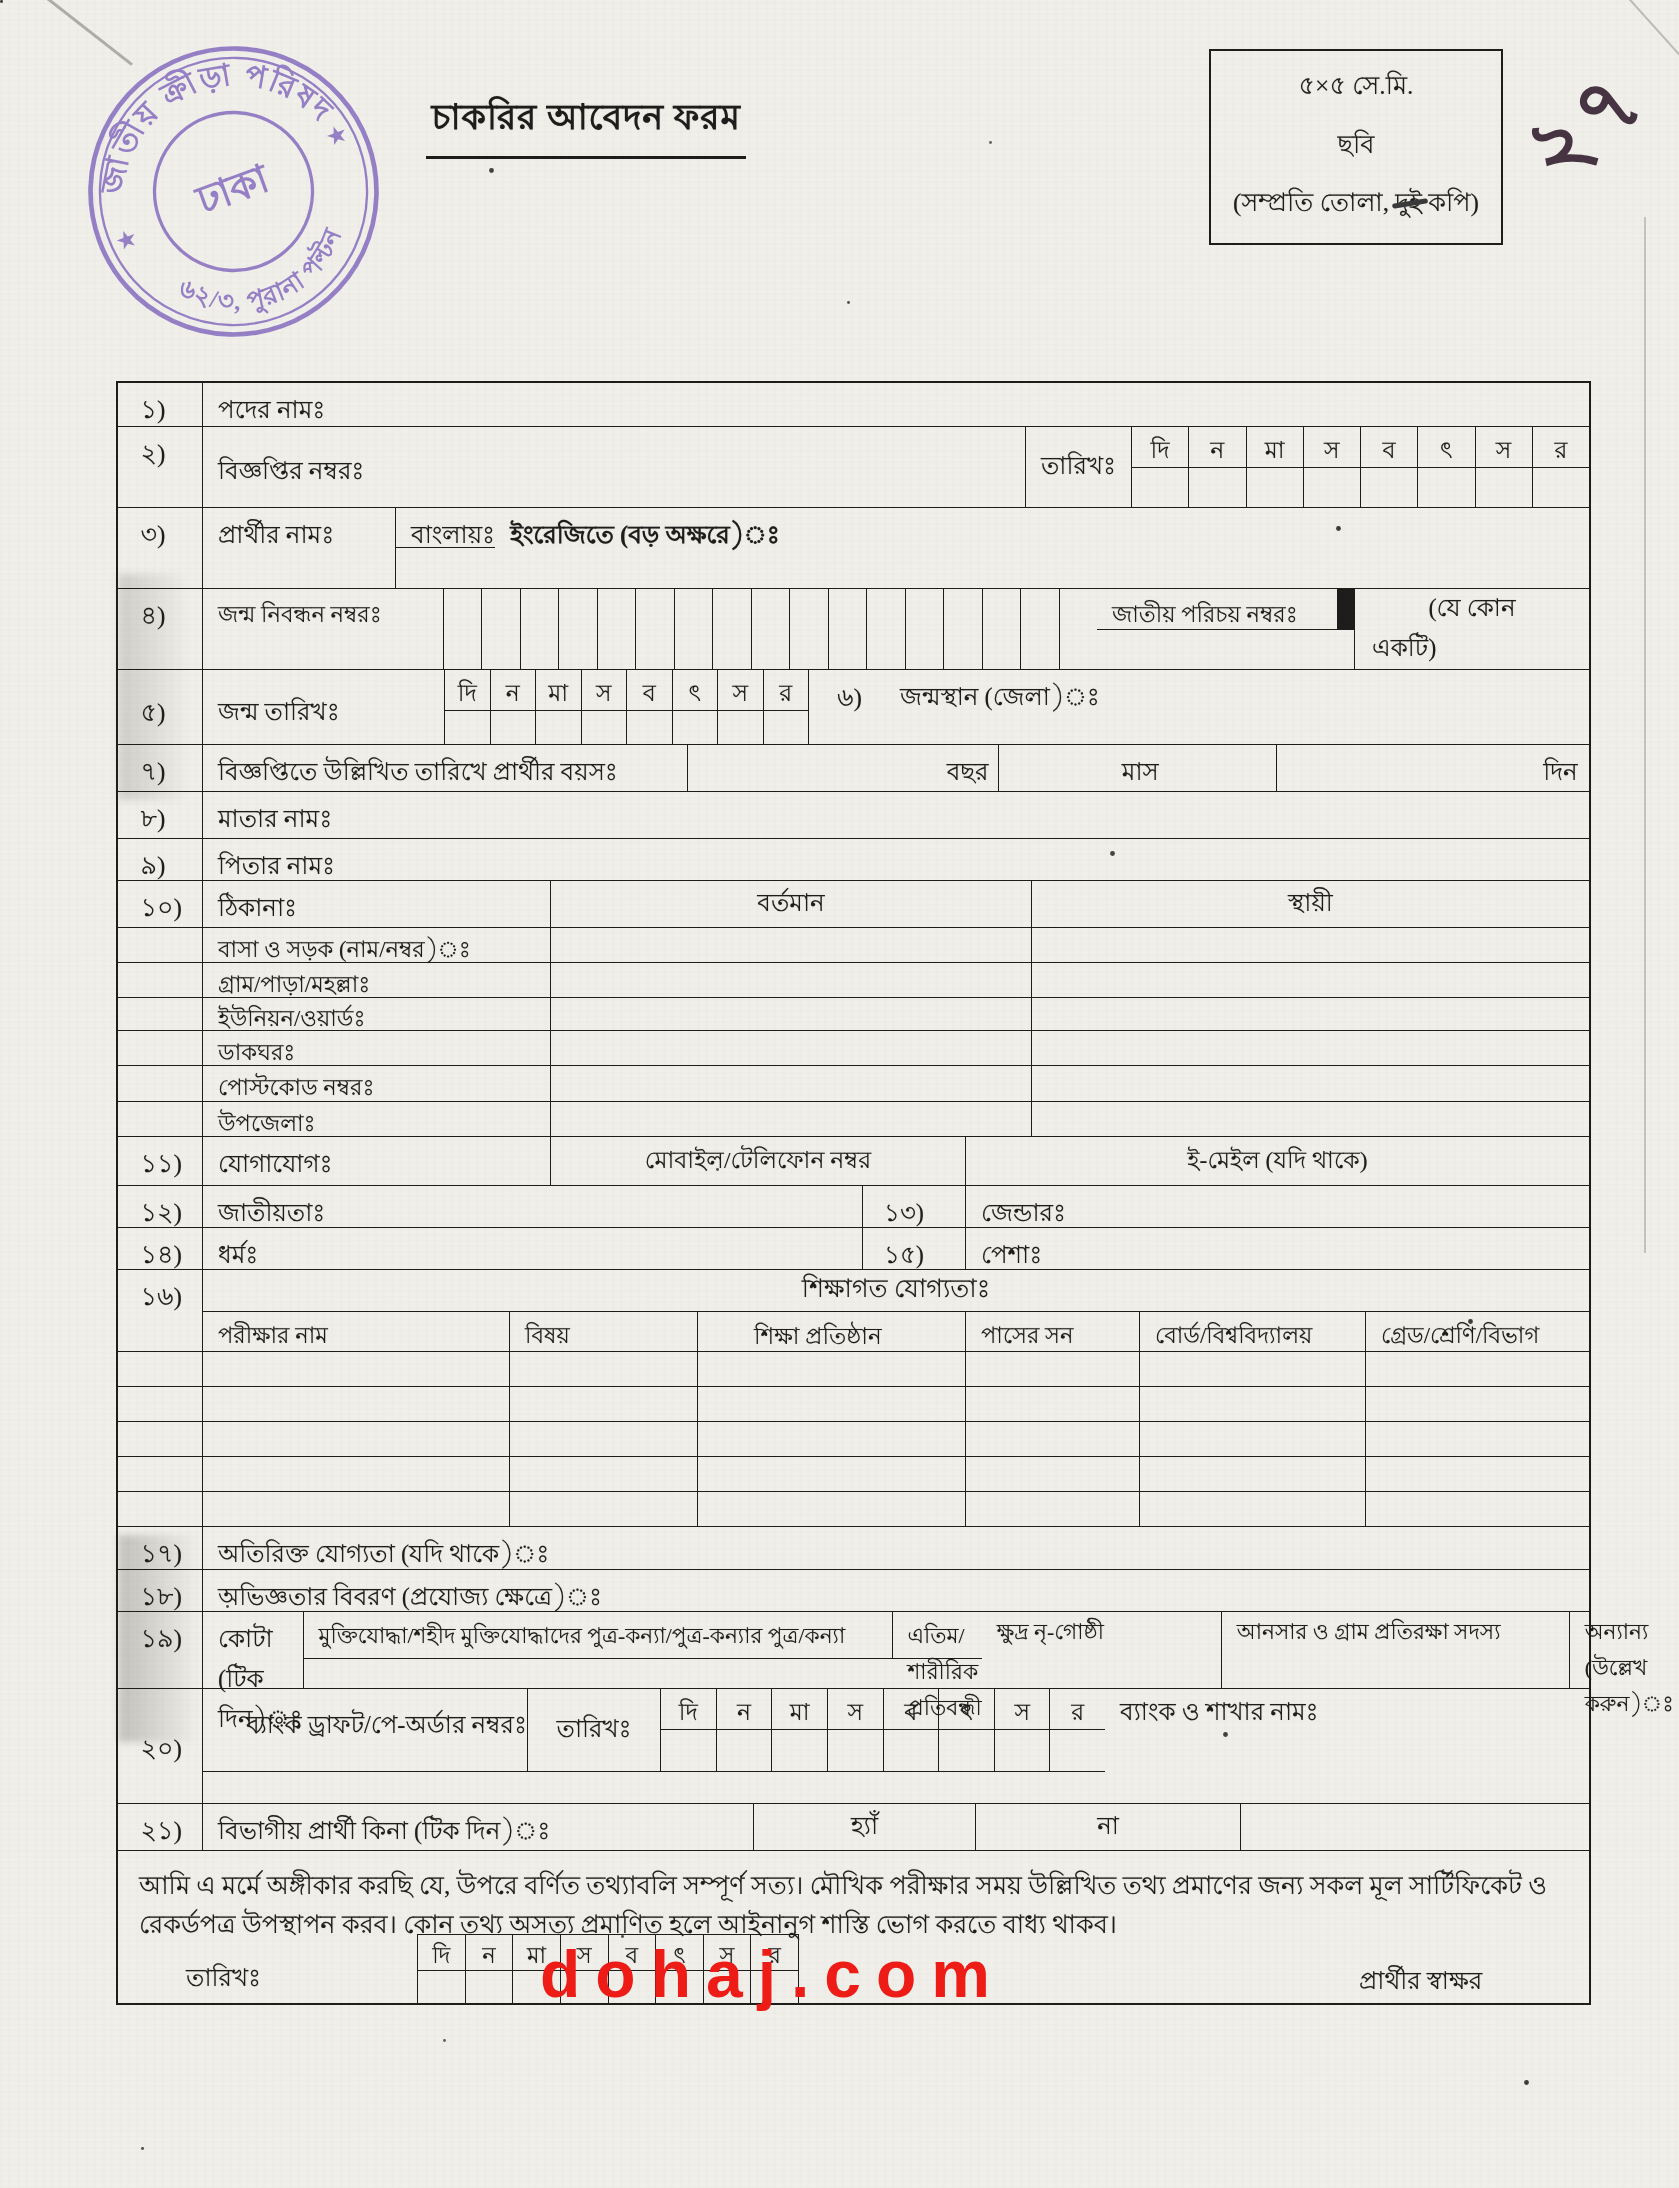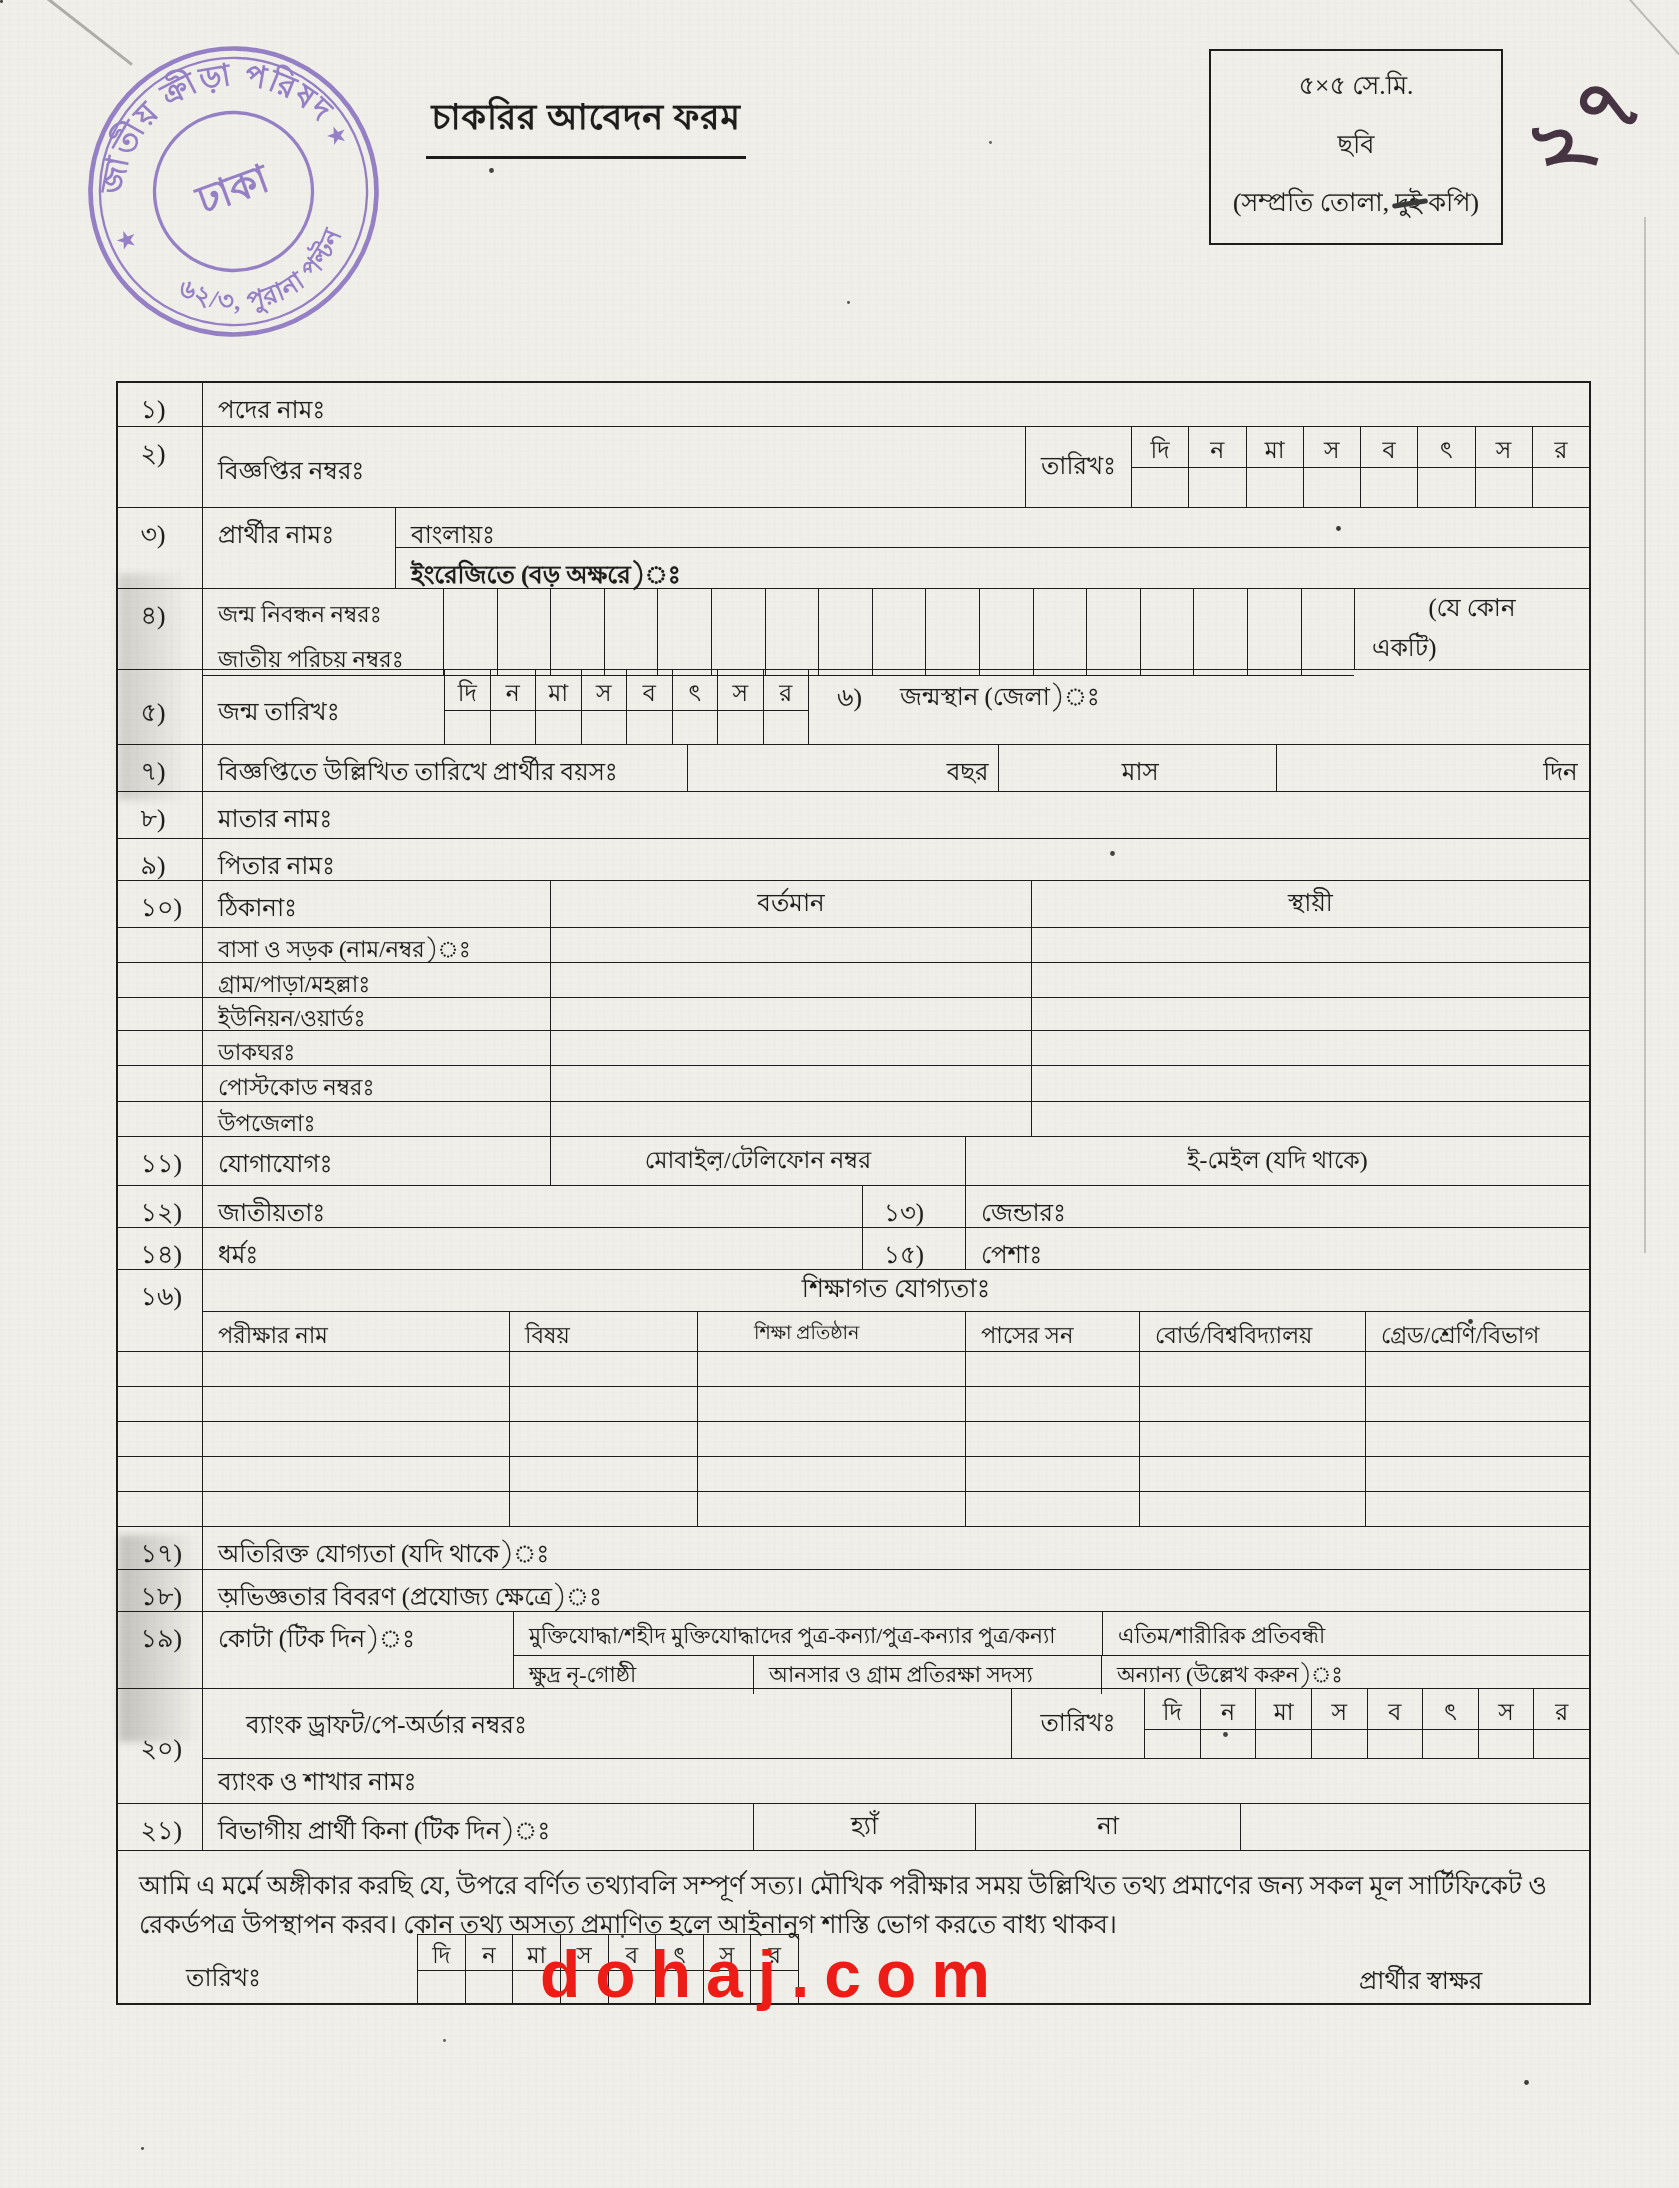--- a/index.html
+++ b/index.html
@@ -33,21 +33,21 @@
             transform:rotate(-38deg);letter-spacing:3.8px;font-family:"DejaVu Sans",sans-serif;}
   
   #tbl{position:absolute;left:116px;top:381px;width:1475px;border:2.8px solid var(--ink);box-sizing:border-box;background:transparent;}
   .row{display:flex;position:relative;border-bottom:1.9px solid var(--ink);box-sizing:border-box;align-items:stretch;}
   .row.nb{border-bottom:none;}
   .num{flex:0 0 85px;border-right:1.9px solid var(--ink);font-size:25.4px;padding:6.6px 0 0 22.6px;box-sizing:border-box;}
   .lbl{font-size:24.5px;padding:7.5px 0 0 15px;box-sizing:border-box;}
   .ctr{display:flex;align-items:center;justify-content:center;text-align:center;padding:0;}
   .bl{border-left:1.9px solid var(--ink);}
   .br{border-right:1.9px solid var(--ink);}
-  .col2{display:flex;flex-direction:column;flex:1;}
+  .col2{display:flex;flex-direction:row;flex:1;}
   
   .dg{display:flex;box-sizing:border-box;}
   .dg .dcol{flex:1;display:flex;flex-direction:column;}
   .dg .dcol + .dcol{border-left:1.9px solid var(--ink);}
   .dg .dh{height:41px;border-bottom:1.9px solid var(--ink);text-align:center;font-size:23.5px;padding-top:4.7px;box-sizing:border-box;}
   .dg .de{flex:1;}
   
   .bxs{flex:1;display:flex;}
   .bx{flex:1;border-left:1.9px solid var(--ink);}
   
@@ -355,21 +355,21 @@
 
     <div class="row nb" style="height:42px">
       <div class="num txt">১৬)</div>
       <div class="ctr txt" style="flex:1;font-size:25.4px;border-bottom:1.9px solid var(--ink)">শিক্ষাগত যোগ্যতাঃ</div>
     </div>
 
     <div class="row" style="height:40px">
       <div class="num"></div>
       <div class="ecell lbl txt" style="width:306px;font-size:22.6px;padding-top:5.6px">পরীক্ষার নাম</div>
       <div class="ecell lbl txt" style="width:188px;font-size:22.6px;padding-top:5.6px">বিষয়</div>
-      <div class="ecell lbl txt" style="width:268px;font-size:19px;padding-top:5.6px;padding-left:56px">শিক্ষা প্রতিষ্ঠান</div>
+      <div class="ecell lbl txt" style="width:268px;font-size:23px;padding-top:5.6px;padding-left:56px">শিক্ষা প্রতিষ্ঠান</div>
       <div class="ecell lbl txt" style="width:174px;font-size:22.6px;padding-top:5.6px">পাসের সন</div>
       <div class="ecell lbl txt" style="width:226px;font-size:22.6px;padding-top:5.6px">বোর্ড/বিশ্ববিদ্যালয়</div>
       <div class="ecell lbl txt" style="flex:1;font-size:22.6px;padding-top:5.6px">গ্রেড/শ্রেণি/বিভাগ</div>
     </div>
 
     <div>
       <div class="row" style="height:35px">
         <div class="num"></div>
         <div class="ecell" style="width:306px"></div>
         <div class="ecell" style="width:188px"></div>

